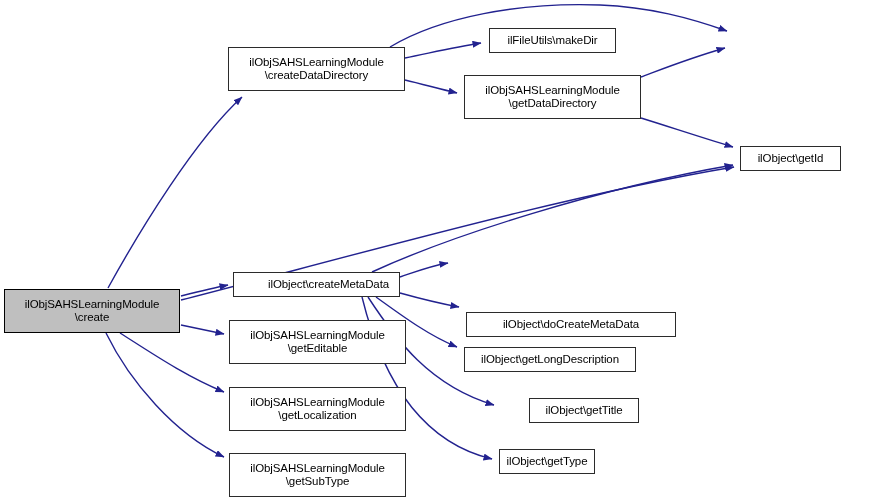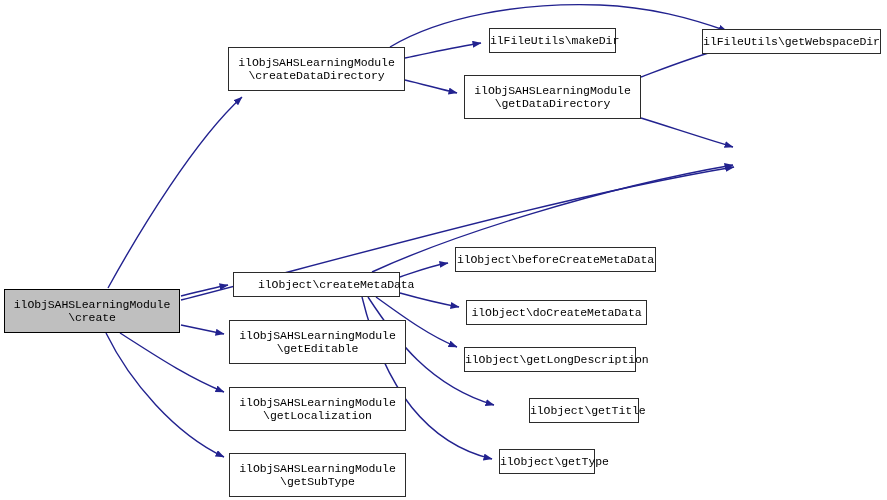--- a/index.html
+++ b/index.html
@@ -41,21 +41,20 @@
   }
   .node.root {
     background: #bfbfbf;
     border: 1px solid #000000;
   }
   .node-label {
     display: block;
     width: 100%;
     padding: 0 3px;
     white-space: pre-line;
-    font-family: Liberation Mono, monospace;
   }
 </style>
 </head>
 <body>
 
 <div id="graph-root">
 
   <svg id="edge-layer" viewBox="0 0 887 500" xmlns="http://www.w3.org/2000/svg">
     <defs>
       <marker id="arrow" markerWidth="9" markerHeight="7" refX="8.5" refY="3.5" orient="auto" markerUnits="userSpaceOnUse">
@@ -112,34 +111,31 @@
 
   <div class="node" style="left:489px; top:28px; width:127px; height:25px;">
     <span class="node-label">ilFileUtils\makeDir</span>
   </div>
 
   <div class="node" style="left:464px; top:75px; width:177px; height:44px;">
     <span class="node-label">ilObjSAHSLearningModule
 \getDataDirectory</span>
   </div>
 
-  <div class="node" style="left:702px; top:29px; width:179px; height:25px;">
-    <span class="node-label">ilFileUtils\getWebspaceDir</span>
+
+  <div class="node" style="left:740px; top:146px; width:101px; height:25px;">
+    <span class="node-label">ilObject\getId</span>
   </div>
-
 
   <div class="node" style="left:233px; top:272px; width:167px; height:25px;padding-left:24px;">
     <span class="node-label">ilObject\createMetaData</span>
   </div>
 
-  <div class="node" style="left:455px; top:247px; width:201px; height:25px;">
-    <span class="node-label">ilObject\beforeCreateMetaData</span>
-  </div>
 
-  <div class="node" style="left:466px; top:300px; width:181px; height:25px;">
+  <div class="node" style="left:466px; top:312px; width:210px; height:25px;">
     <span class="node-label">ilObject\doCreateMetaData</span>
   </div>
 
   <div class="node" style="left:464px; top:347px; width:172px; height:25px;">
     <span class="node-label">ilObject\getLongDescription</span>
   </div>
 
   <div class="node" style="left:501px; top:398px; width:110px; height:25px;margin-left:28px;">
     <span class="node-label">ilObject\getTitle</span>
   </div>

